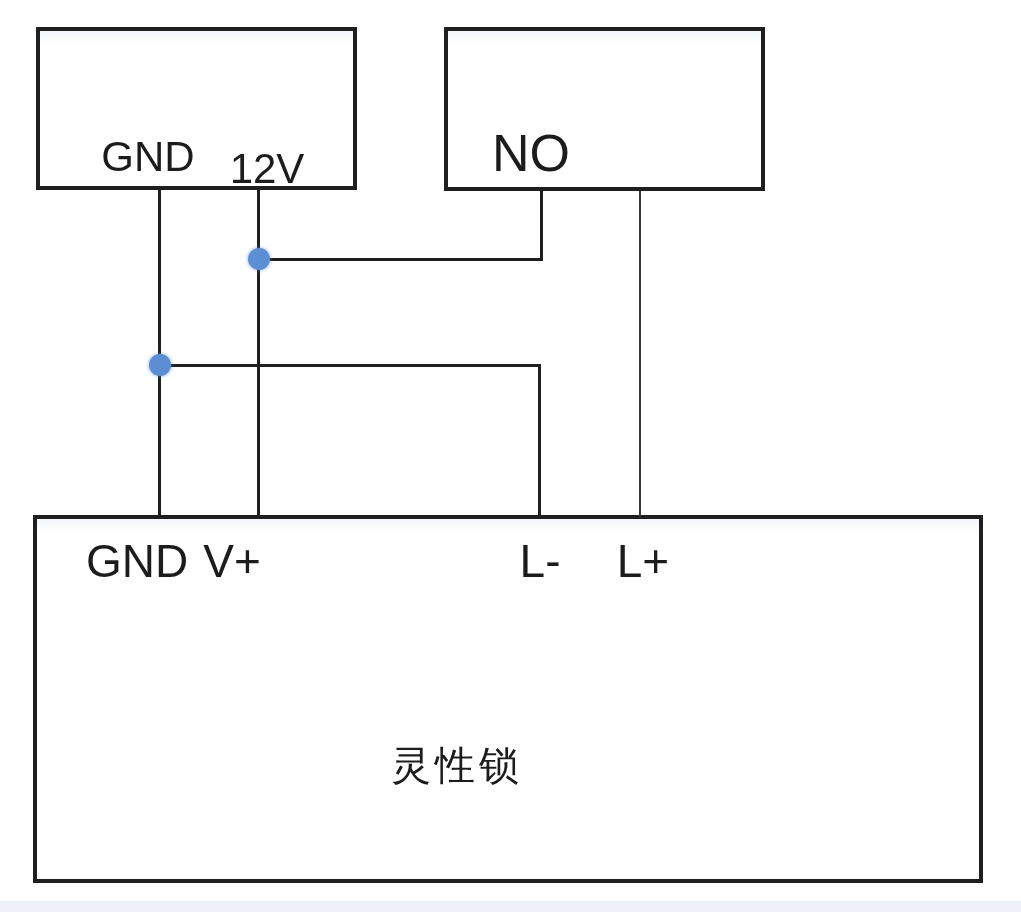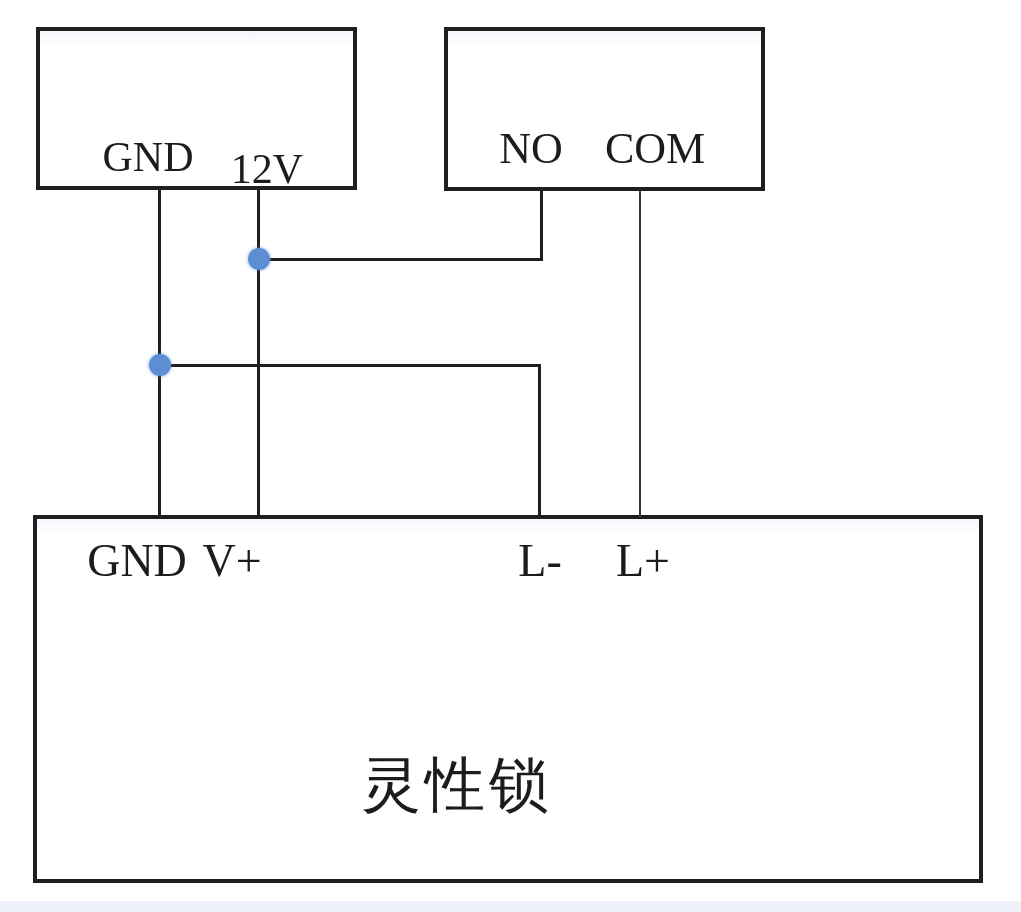--- a/index.html
+++ b/index.html
@@ -5,21 +5,21 @@
   html, body {
     margin: 0;
     padding: 0;
     background: #ffffff;
   }
   .canvas {
     position: relative;
     width: 1021px;
     height: 912px;
     background: var(--color-background, #ffffff);
-    font-family: Liberation Serif, serif;
+    font-family: Liberation Sans, sans-serif;
     overflow: hidden;
   }
   .box {
     position: absolute;
     border: 4px solid var(--color-wire, #1f1f1f);
     background: #ffffff;
     box-sizing: border-box;
   }
   .box-inner-tint {
     position: absolute;
@@ -29,30 +29,29 @@
     pointer-events: none;
   }
   .term-label {
     position: absolute;
     transform: translateX(-50%);
     color: #1c1c1c;
     white-space: nowrap;
     line-height: 1;
   }
   .top-label { font-size: 42px; }
-  .relay-label { font-size: 44px; }
+  .relay-label { font-size: 52px; }
   .lock-label { font-size: 46px; }
   .lock-name {
     position: absolute;
     transform: translate(-50%, -50%);
-    font-size: 60px;
+    font-size: 40px;
     color: #1c1c1c;
     white-space: nowrap;
     letter-spacing: 4px;
-    margin-top: 20px;
   }
   .wire {
     position: absolute;
     background: var(--color-wire, #1f1f1f);
   }
   .wire.thin {
     background: #3a3a3a;
   }
   .junction-dot {
     position: absolute;
@@ -79,21 +78,20 @@
   <div class="box" style="left:36px; top:27px; width:321px; height:163px;">
     <div class="box-inner-tint"></div>
   </div>
   <div class="term-label top-label" style="left:148px; top:136px;">GND</div>
   <div class="term-label top-label" style="left:267px; top:148px;">12V</div>
 
   <div class="box" style="left:444px; top:27px; width:321px; height:164px;">
     <div class="box-inner-tint"></div>
   </div>
   <div class="term-label relay-label" style="left:531px; top:127px;">NO</div>
-  <div class="term-label relay-label" style="left:655px; top:127px;">COM</div>
 
   <div class="box" style="left:33px; top:515px; width:950px; height:368px;">
     <div class="box-inner-tint"></div>
   </div>
   <div class="term-label lock-label" style="left:137px; top:538px;">GND</div>
   <div class="term-label lock-label" style="left:232px; top:538px;">V+</div>
   <div class="term-label lock-label" style="left:540px; top:538px;">L-</div>
   <div class="term-label lock-label" style="left:643px; top:538px;">L+</div>
   <div class="lock-name" style="left:457px; top:765px;">灵性锁</div>
 

